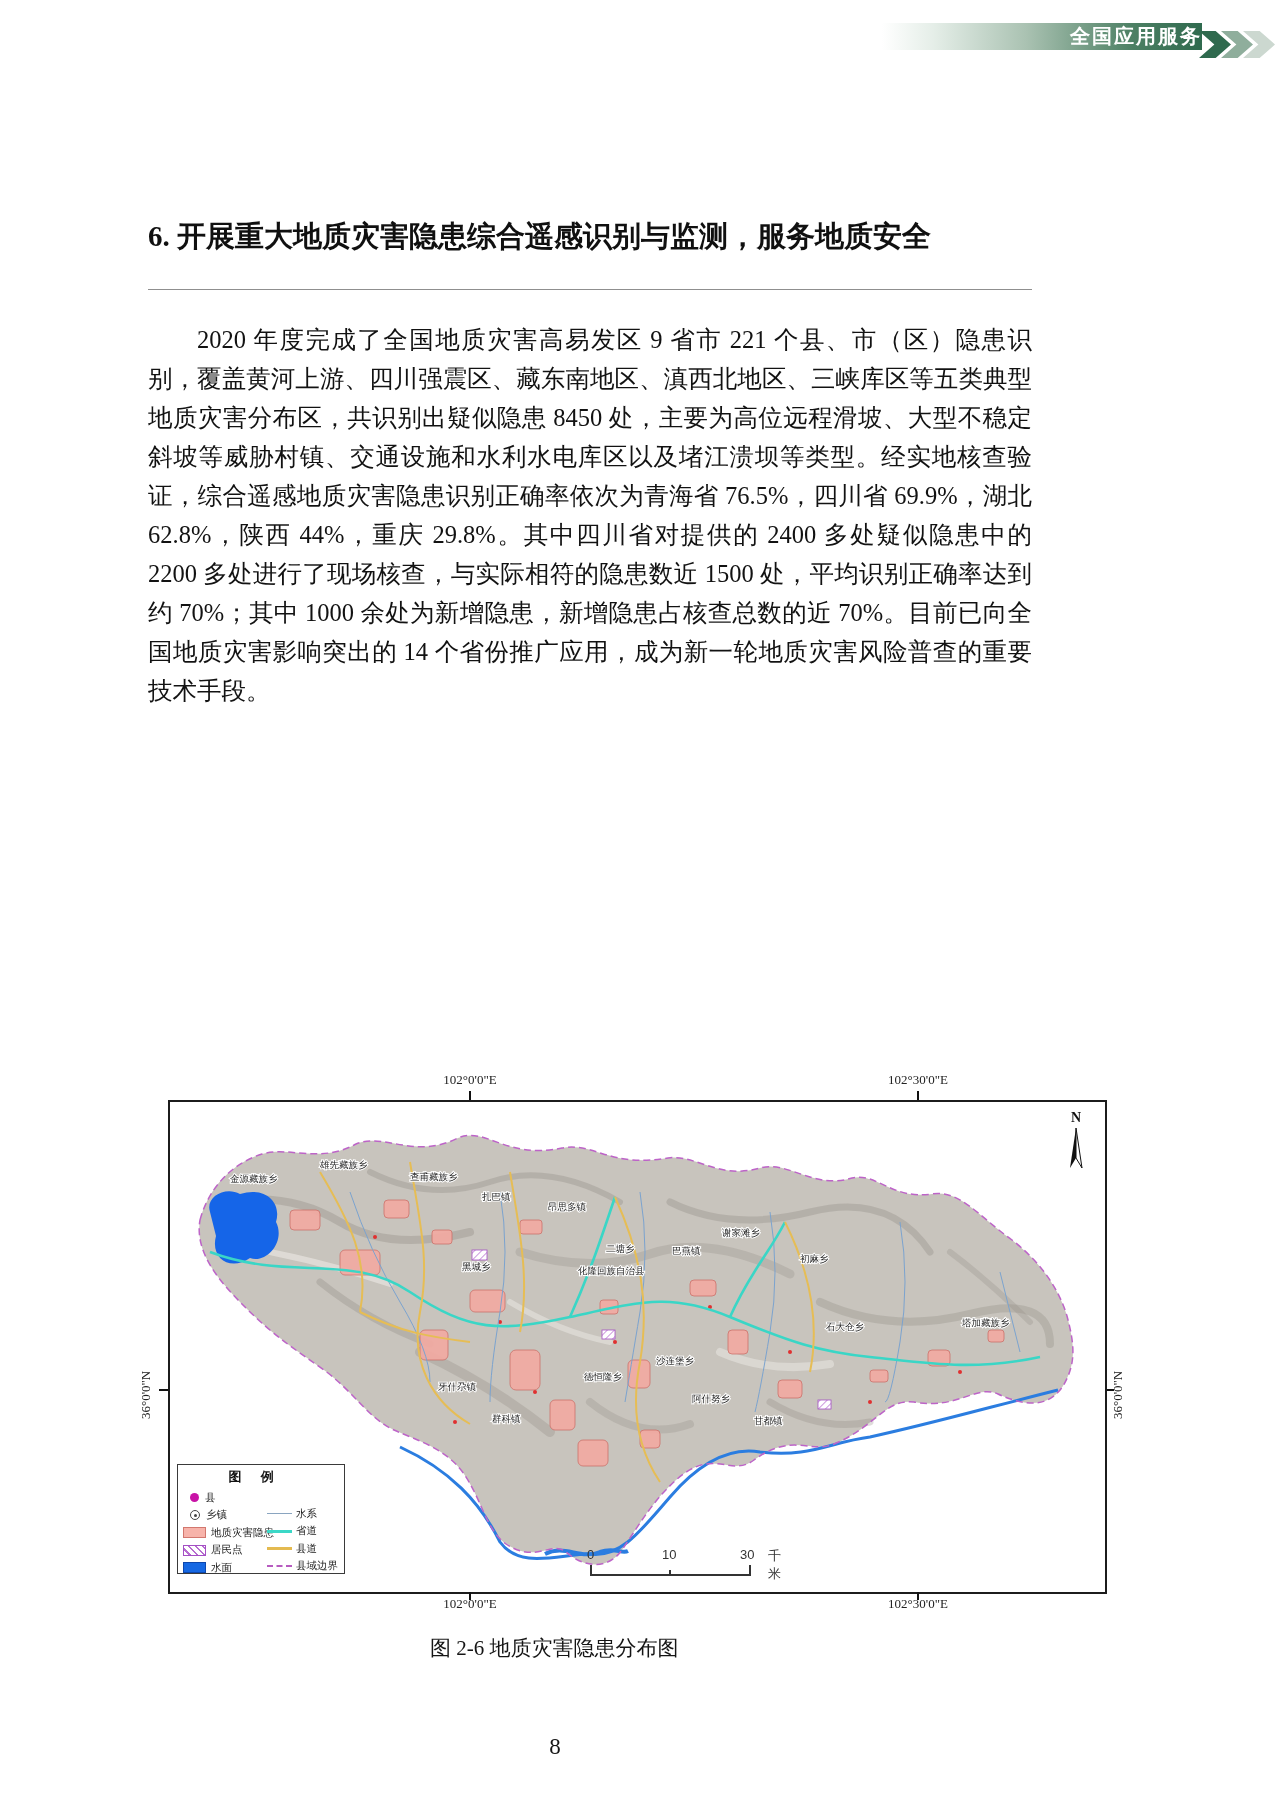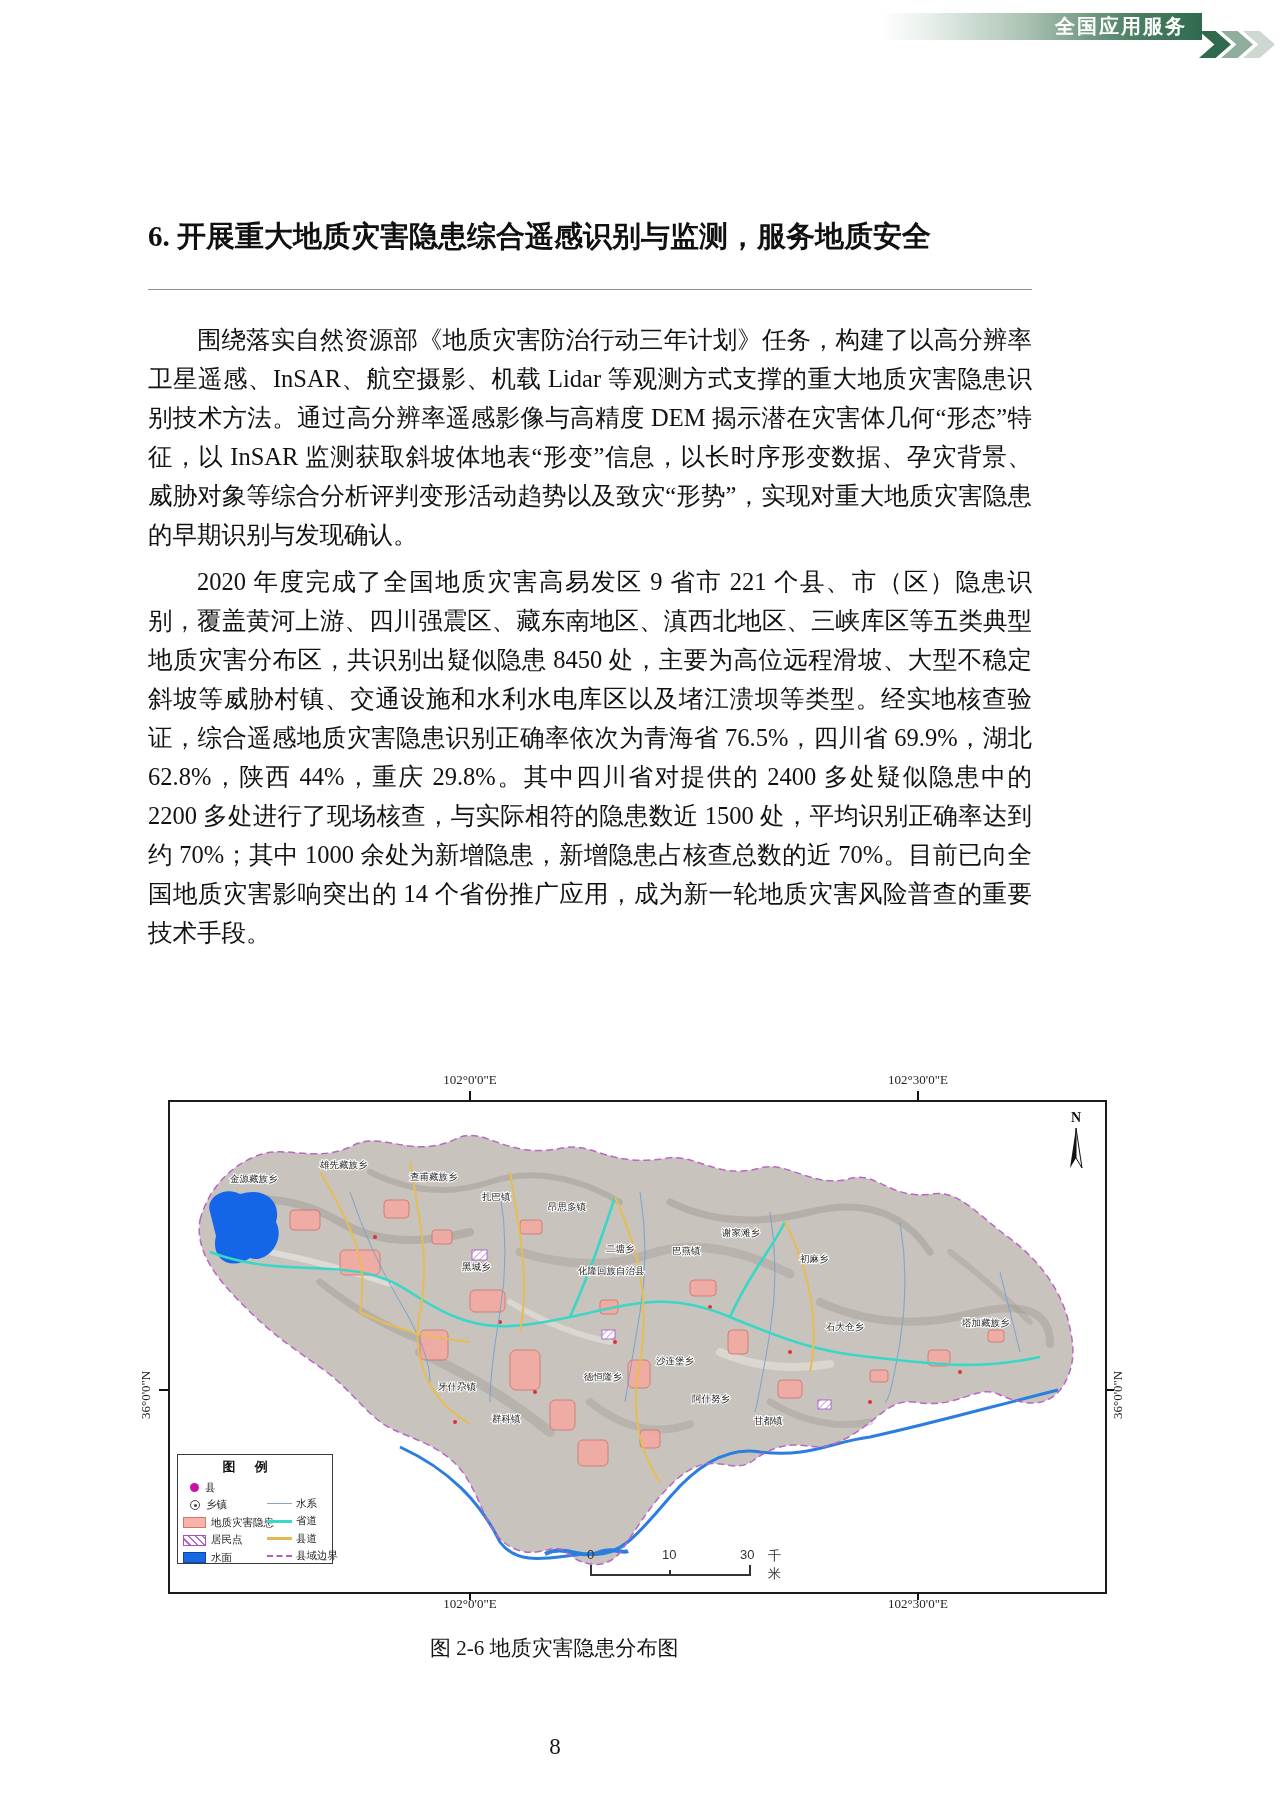--- a/index.html
+++ b/index.html
@@ -1,22 +1,22 @@
 <!DOCTYPE html>
 <html><head>
 <meta charset="utf-8">
 <style>
   html,body{margin:0;padding:0;}
   body{width:1280px;height:1810px;background:#ffffff;position:relative;
        font-family:"Liberation Serif","DejaVu Serif",serif;color:#141414;}
 
   
-  .banner-bar{position:absolute;left:882px;top:13px;width:320px;height:27px;
+  .banner-bar{position:absolute;left:882px;top:23px;width:320px;height:27px;
     background:linear-gradient(90deg,rgba(240,246,242,0) 0%,#e5eee8 16%,#aac2b2 45%,#4d8064 78%,#2f6a4e 100%);
-    display:flex;align-items:center;justify-content:flex-end;padding-right:15px;box-sizing:border-box;}
+    display:flex;align-items:center;justify-content:flex-end;padding-right:0;box-sizing:border-box;}
   .banner-label{color:#fff;font:bold 20px "Liberation Sans","DejaVu Sans",sans-serif;letter-spacing:2px;}
   .chev{position:absolute;top:31px;width:32px;height:27px;
     clip-path:polygon(0 0,52% 0,100% 50%,52% 100%,0 100%,48% 50%);}
   .chev1{left:1199px;background:#2f6a4e;}
   .chev2{left:1221px;background:#8fae9c;}
   .chev3{left:1243px;background:#ccd8d0;}
 
   
   .heading{position:absolute;left:148px;top:218px;width:900px;
     font:bold 29px/1.3 "Liberation Serif","DejaVu Serif",serif;color:#101010;}
@@ -32,21 +32,21 @@
   .map-title{position:absolute;left:440px;top:8px;width:440px;
     font:bold 28px "Liberation Sans","DejaVu Sans",sans-serif;color:#0c0c0c;letter-spacing:1px;}
   .north{position:absolute;left:893px;top:8px;width:26px;text-align:center;}
   .north .n{font:bold 14px "Liberation Serif",serif;color:#111;}
   .coord{position:absolute;font:13px "Liberation Serif","DejaVu Serif",serif;color:#222;width:120px;text-align:center;}
   .coord-v{position:absolute;font:13px "Liberation Serif","DejaVu Serif",serif;color:#222;
     writing-mode:vertical-rl;transform:rotate(180deg);height:90px;text-align:center;}
   .tick{position:absolute;background:#111;}
 
   
-  .legend{position:absolute;left:7px;top:352px;width:156px;height:110px;
+  .legend{position:absolute;left:7px;top:362px;width:168px;height:110px;
     border:1.5px solid #3a3a3a;background:rgba(255,255,255,.96);box-sizing:border-box;padding:3px 12px 0 0;}
   .legend-title{text-align:center;font:bold 13px "Liberation Serif",serif;letter-spacing:8px;color:#111;margin-bottom:3px;}
   .legend-cols{display:flex;}
   .lcol{display:flex;flex-direction:column;}
   .lcol1{width:84px;padding-left:5px;}
   .lcol2{width:63px;margin-top:16px;}
   .lrow{display:flex;align-items:center;height:17.5px;font:10.5px "Liberation Serif",serif;color:#222;white-space:nowrap;}
   .sw{flex:0 0 auto;}
   .sw-county{width:9px;height:9px;border-radius:50%;background:#c812a6;margin:0 6px 0 7px;}
   .sw-town{width:8px;height:8px;border-radius:50%;border:1px solid #444;background:#fff;position:relative;margin:0 6px 0 7px;}
@@ -80,21 +80,20 @@
   <span class="banner-label">全国应用服务</span>
 </div>
 <div class="chev chev1"></div>
 <div class="chev chev2"></div>
 <div class="chev chev3"></div>
 
 <div class="heading">6. 开展重大地质灾害隐患综合遥感识别与监测，服务地质安全</div>
 <div class="rule"></div>
 
 <div class="bodytext">
-  <p>围绕落实自然资源部《地质灾害防治行动三年计划》任务，构建了以高分辨率卫星遥感、InSAR、航空摄影、机载 Lidar 等观测方式支撑的重大地质灾害隐患识别技术方法。通过高分辨率遥感影像与高精度 DEM 揭示潜在灾害体几何“形态”特征，以 InSAR 监测获取斜坡体地表“形变”信息，以长时序形变数据、孕灾背景、威胁对象等综合分析评判变形活动趋势以及致灾“形势”，实现对重大地质灾害隐患的早期识别与发现确认。</p>
   <p>2020 年度完成了全国地质灾害高易发区 9 省市 221 个县、市（区）隐患识别，覆盖黄河上游、四川强震区、藏东南地区、滇西北地区、三峡库区等五类典型地质灾害分布区，共识别出疑似隐患 8450 处，主要为高位远程滑坡、大型不稳定斜坡等威胁村镇、交通设施和水利水电库区以及堵江溃坝等类型。经实地核查验证，综合遥感地质灾害隐患识别正确率依次为青海省 76.5%，四川省 69.9%，湖北 62.8%，陕西 44%，重庆 29.8%。其中四川省对提供的 2400 多处疑似隐患中的 2200 多处进行了现场核查，与实际相符的隐患数近 1500 处，平均识别正确率达到约 70%；其中 1000 余处为新增隐患，新增隐患占核查总数的近 70%。目前已向全国地质灾害影响突出的 14 个省份推广应用，成为新一轮地质灾害风险普查的重要技术手段。</p>
 </div>
 
 <div class="coord" style="left:410px;top:1072px;">102°0'0"E</div>
 <div class="coord" style="left:858px;top:1072px;">102°30'0"E</div>
 <div class="tick" style="left:469px;top:1091px;width:2px;height:9px;"></div>
 <div class="tick" style="left:917px;top:1091px;width:2px;height:9px;"></div>
 
 <div class="coord-v" style="left:138px;top:1350px;">36°0'0"N</div>
 <div class="coord-v" style="left:1110px;top:1350px;">36°0'0"N</div>

